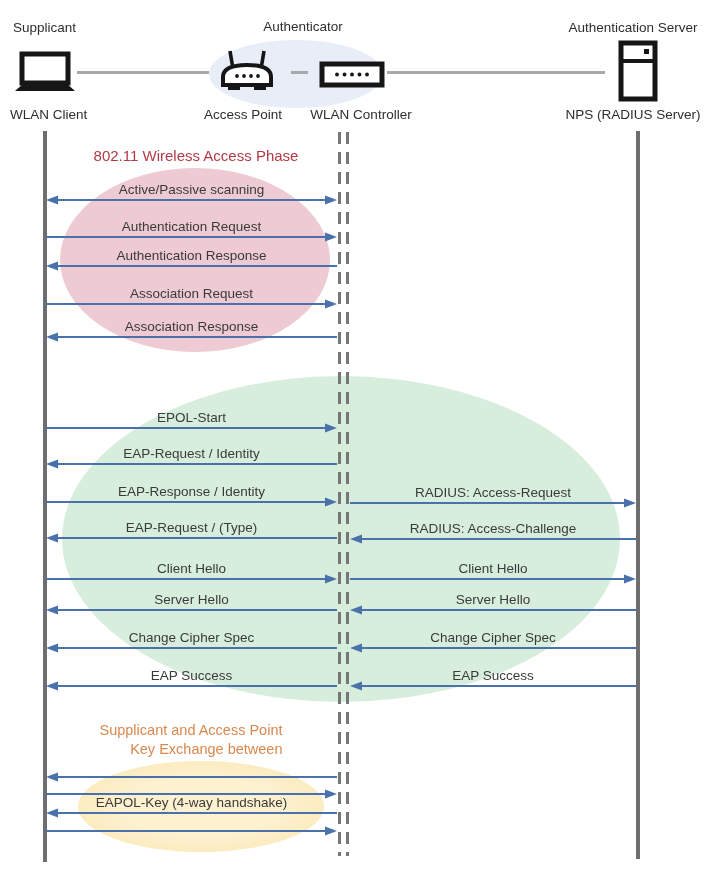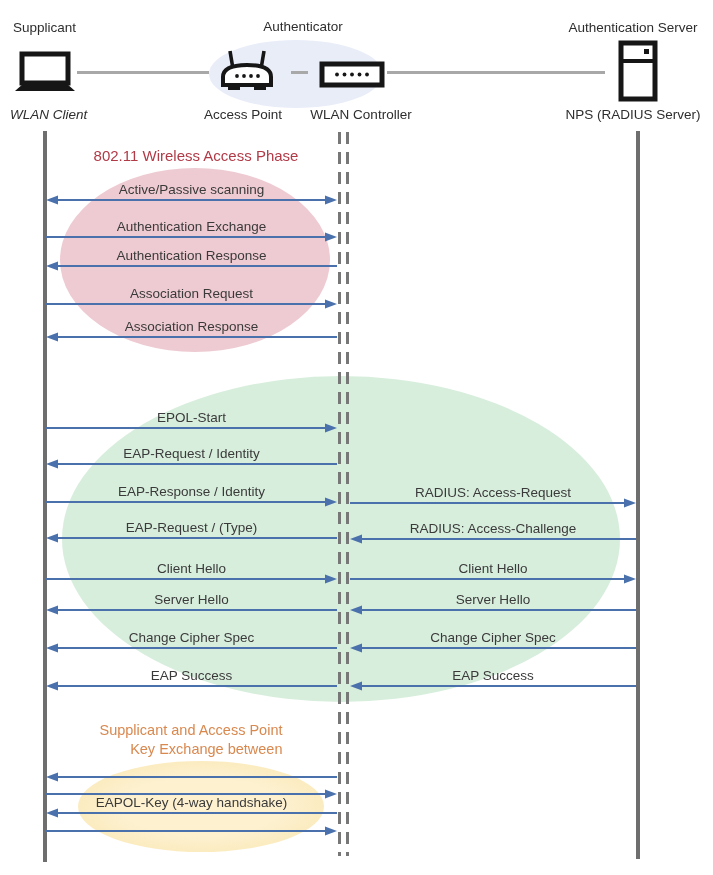--- a/index.html
+++ b/index.html
@@ -77,34 +77,34 @@
     <circle cx="33" cy="13.5" r="1.9" fill="#161616"></circle>
     <circle cx="40.5" cy="13.5" r="1.9" fill="#161616"></circle>
     <circle cx="48" cy="13.5" r="1.9" fill="#161616"></circle>
   </svg>
   <svg class="icon" style="left:617px;top:40px;" width="42" height="63" viewBox="0 0 42 63">
     <rect x="4" y="3" width="34" height="56" fill="#fff" stroke="#161616" stroke-width="5"></rect>
     <line x1="4" y1="21" x2="38" y2="21" stroke="#161616" stroke-width="4"></line>
     <rect x="27" y="9" width="5" height="5" fill="#161616"></rect>
   </svg>
 
-  <div class="abs actor-device" style="left:10px;top:107px;font-style:italic;">WLAN Client</div>
+  <div class="abs actor-device" style="left:10px;top:107px;">WLAN Client</div>
   <div class="abs actor-device centered" style="left:243px;top:107px;">Access Point</div>
   <div class="abs actor-device centered" style="left:361px;top:107px;">WLAN Controller</div>
   <div class="abs actor-device centered" style="left:633px;top:107px;">NPS (RADIUS Server)</div>
 
   <div class="phase-title p1 centered" style="left:196px;top:146px;">802.11 Wireless Access Phase</div>
   <div class="phase-title p3 centered" style="left:191px;top:721px;">
     <div>Supplicant and Access Point</div>
     <div>Key Exchange between</div>
   </div>
 
   <div id="labels">
       <div class="msg-label" style="left: 191.5px; top: 182px;">Active/Passive scanning</div>
-      <div class="msg-label" style="left: 191.5px; top: 219px;">Authentication Exchange</div>
+      <div class="msg-label" style="left: 191.5px; top: 219px;">Authentication Request</div>
       <div class="msg-label" style="left: 191.5px; top: 248px;">Authentication Response</div>
       <div class="msg-label" style="left: 191.5px; top: 286px;">Association Request</div>
       <div class="msg-label" style="left: 191.5px; top: 319px;">Association Response</div>
       <div class="msg-label" style="left: 191.5px; top: 410px;">EPOL-Start</div>
       <div class="msg-label" style="left: 191.5px; top: 446px;">EAP-Request / Identity</div>
       <div class="msg-label" style="left: 191.5px; top: 484px;">EAP-Response / Identity</div>
       <div class="msg-label" style="left: 493px; top: 485px;">RADIUS: Access-Request</div>
       <div class="msg-label" style="left: 191.5px; top: 520px;">EAP-Request / (Type)</div>
       <div class="msg-label" style="left: 493px; top: 521px;">RADIUS: Access-Challenge</div>
       <div class="msg-label" style="left: 191.5px; top: 561px;">Client Hello</div>

